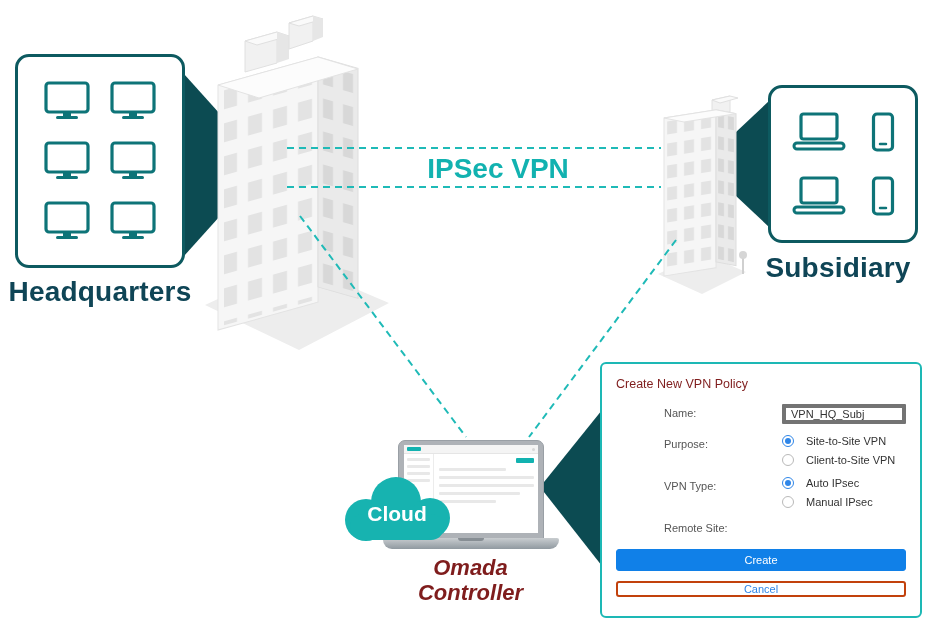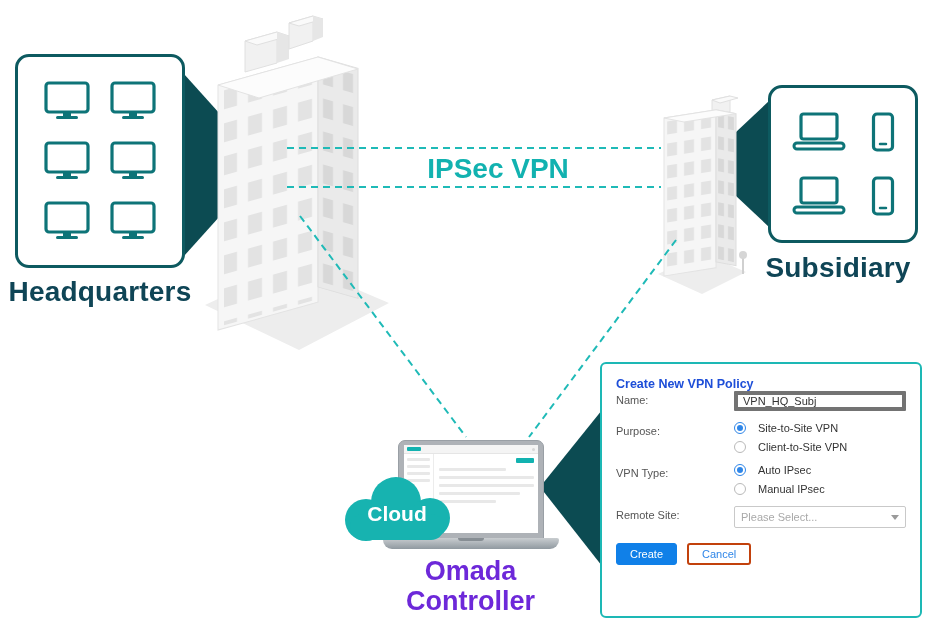--- a/index.html
+++ b/index.html
@@ -43,47 +43,47 @@
   .mini-btn{width:18px;height:5px;background:#12b2b0;border-radius:1px;align-self:flex-end;}
   .laptop-base{position:absolute;left:383px;top:538px;width:176px;height:11px;
                background:linear-gradient(#c9cdd0,#9099a0);border-radius:2px 2px 9px 9px;z-index:4;}
   .laptop-base::after{content:"";position:absolute;left:50%;top:0;width:26px;height:3px;
                       margin-left:-13px;background:#878e94;border-radius:0 0 3px 3px;}
 
   .cloud-wrap{position:absolute;left:336px;top:468px;width:122px;height:78px;z-index:6;}
   .cloud-label{position:absolute;left:338px;top:502px;width:118px;text-align:center;
                color:#fff;font-size:21px;font-weight:bold;z-index:7;}
   .controller-label{position:absolute;left:368px;top:556px;width:205px;text-align:center;
-                    color:#6d28d9;font-size:27px;font-weight:600;line-height:1.12;z-index:4;}
+                    color:#7f1d1d;font-size:22px;font-weight:600;line-height:1.12;z-index:4;font-style:italic;}
 
   
   .vpn-form{position:absolute;left:600px;top:362px;width:322px;height:256px;background:#fff;
             border:2px solid #1db8b5;border-radius:6px;z-index:5;padding:13px 14px;
             box-sizing:border-box;font-size:11px;color:#444;}
-  .form-title{font-weight:bold;font-size:12.5px;color:#1d4ed8;}
-  .form-row{display:flex;margin-bottom:11px;align-items:flex-start;}
+  .form-title{font-weight:normal;font-size:12.5px;color:#7f1d1d;margin-bottom:13px;}
+  .form-row{display:flex;margin-bottom:11px;align-items:flex-start;margin-left:48px;}
   .form-label{width:118px;flex:none;padding-top:3px;color:#555;}
   .form-control{flex:1;min-width:0;}
   .text-input{width:100%;height:20px;border:4px solid #737373;border-radius:1px;font-size:11px;
               padding:0 5px;box-sizing:border-box;color:#333;font-family:inherit;outline:none;}
   .radio-opt{display:flex;align-items:center;gap:12px;margin-bottom:7px;color:#333;cursor:default;}
   .radio-opt:last-child{margin-bottom:0;}
   .radio{width:12px;height:12px;border-radius:50%;border:1px solid #2f86e8;position:relative;
          flex:none;background:#fff;box-sizing:border-box;}
   .radio.off{border-color:#b9b9b9;}
   .radio.on::after{content:"";position:absolute;left:2px;top:2px;right:2px;bottom:2px;
                    border-radius:50%;background:#2f86e8;}
   .check-opt{display:flex;align-items:center;gap:6px;color:#333;}
   .checkbox{width:13px;height:13px;border:1px solid #2f86e8;border-radius:2px;flex:none;
             display:flex;align-items:center;justify-content:center;background:#fff;box-sizing:border-box;}
   .select{height:20px;border:1px solid #c9c9c9;border-radius:2px;display:flex;align-items:center;
           justify-content:space-between;padding:0 6px;color:#a9a9a9;background:#fff;}
   .chevron{width:0;height:0;border-left:4px solid transparent;border-right:4px solid transparent;
            border-top:5px solid #9a9a9a;}
-  .btn-row{display:flex;gap:10px;margin-top:15px;}
+  .btn-row{display:flex;gap:10px;margin-top:15px;flex-direction:column;}
   .btn-primary{background:#1080e8;color:#fff;border:1px solid #1080e8;border-radius:3px;
                font-size:11px;padding:4px 13px;font-family:inherit;cursor:pointer;}
   .btn-secondary{background:#fff;color:#2f86e8;border:2px solid #c2410c;border-radius:3px;
                  font-size:11px;padding:0 13px;font-family:inherit;cursor:pointer;}
 </style>
 </head>
 <body>
 
 <div class="canvas">
 
@@ -307,26 +307,20 @@
         <div class="radio-opt">
           <span class="radio off"></span>
           <span>Manual IPsec</span>
         </div>
       </div>
     </div>
 
 
     <div class="form-row">
       <div class="form-label">Remote Site:</div>
-      <div class="form-control">
-        <div class="select">
-          <span>Please Select...</span>
-          <span class="chevron"></span>
-        </div>
-      </div>
     </div>
 
     <div class="btn-row">
       <button class="btn-primary">Create</button>
       <button class="btn-secondary">Cancel</button>
     </div>
   </div>
 
 </div>
 

